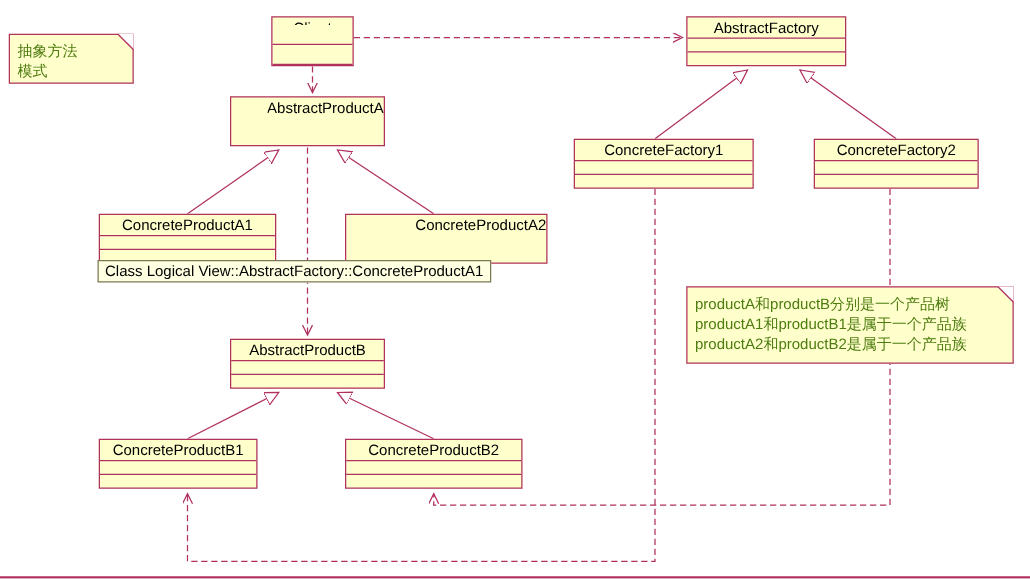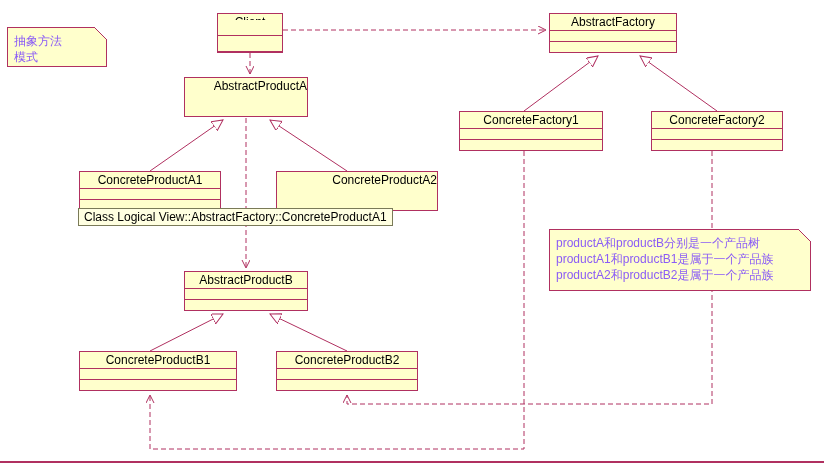--- a/index.html
+++ b/index.html
@@ -36,21 +36,21 @@
   }
   .uml-compartment { flex: 1; border-top: 1px solid #B03060; }
 
   .note {
     position: absolute;
     z-index: 2;
     background: #FFFFCC;
     border: 1px solid #B03060;
     font-size: 12px;
     line-height: 16px;
-    color: #8b5cf6;
+    color: #4d7c0f;
     padding: 5px 6px 20px 6px;
   }
   .note-fold { position: absolute; top: -1px; right: -1px; }
   .note-line { white-space: nowrap; }
 
   .tooltip {
     position: absolute;
     z-index: 3;
     background: #FFFFE1;
     border: 1px solid #7A7A58;
@@ -152,21 +152,21 @@
     <div class="uml-compartment"></div>
     <div class="uml-compartment"></div>
   </div>
 
   <div class="uml-class" style="left:184px; top:271px; width:124px;">
     <div class="uml-class-name">AbstractProductB</div>
     <div class="uml-compartment"></div>
     <div class="uml-compartment"></div>
   </div>
 
-  <div class="uml-class" style="left:79px; top:351px; width:158px;">
+  <div class="uml-class" style="left:79px; top:351px; width:127px;">
     <div class="uml-class-name">ConcreteProductB1</div>
     <div class="uml-compartment"></div>
     <div class="uml-compartment"></div>
   </div>
 
   <div class="uml-class" style="left:276px; top:351px; width:142px;">
     <div class="uml-class-name">ConcreteProductB2</div>
     <div class="uml-compartment"></div>
     <div class="uml-compartment"></div>
   </div>

